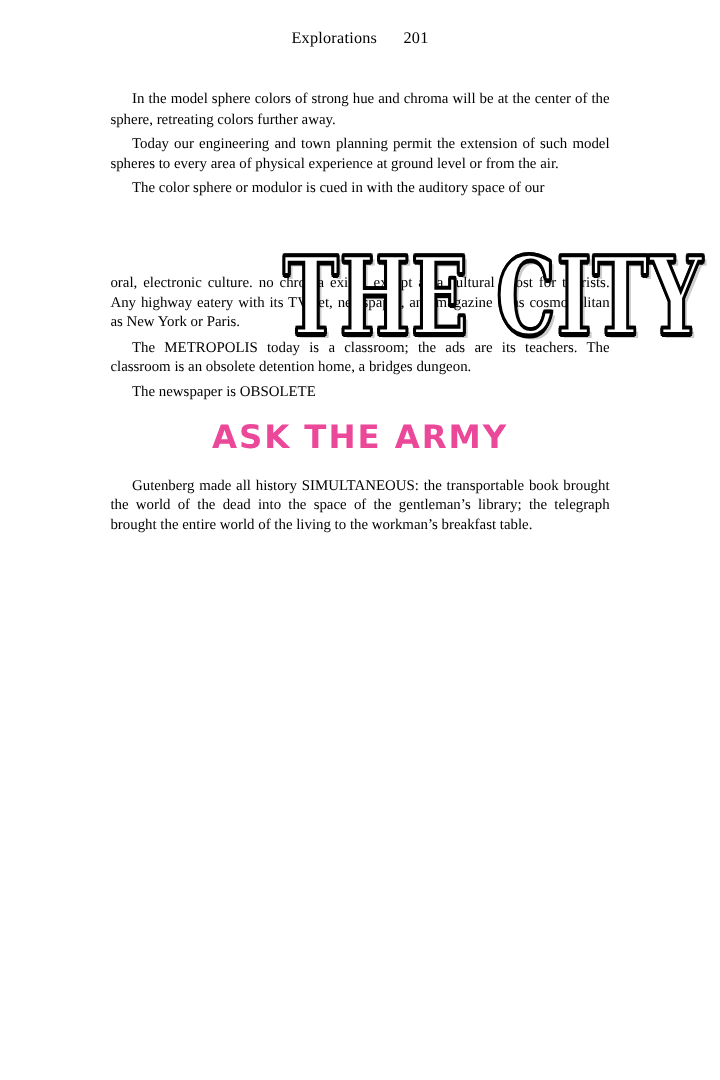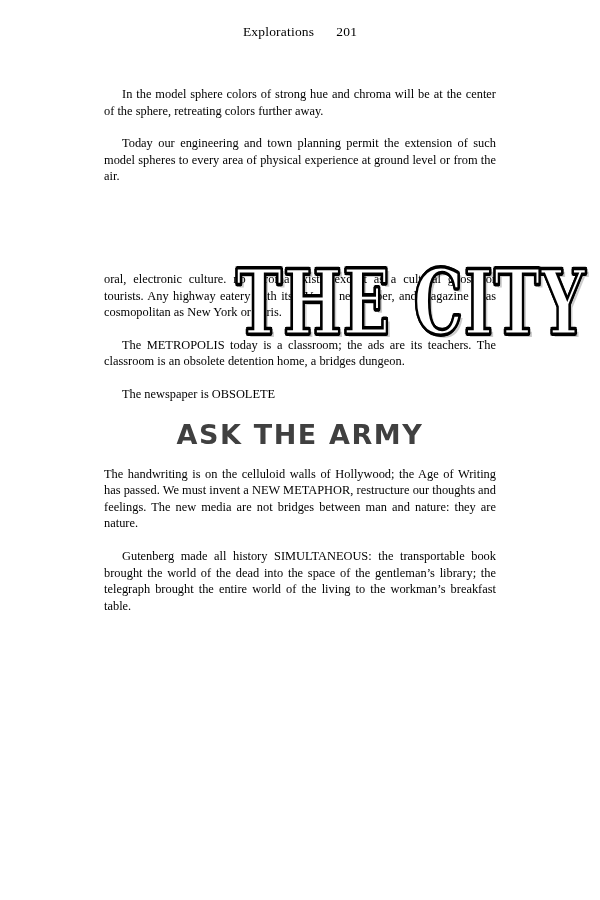--- a/index.html
+++ b/index.html
@@ -39,21 +39,21 @@
   .running-head .folio {
     margin-left: 22px;
   }
   .body-col {
     position: absolute;
     top: 70px;
     left: 88px;
     width: 424px;
   }
   p.para {
-    margin: 16px;
+    margin: 4px;
     font-size: 12.4px;
     line-height: 16.6px;
     text-align: justify;
     text-indent: 18px;
     hyphens: manual;
   }
   p.para.noindent {
     text-indent: 0;
   }
   .display-wrap {
@@ -82,50 +82,50 @@
     transform-origin: left top;
     pointer-events: none;
   }
   .ask-army {
     text-align: center;
     font-family: "DejaVu Sans", sans-serif;
     font-weight: 700;
     font-size: 27px;
     letter-spacing: 1.6px;
     margin: 14px 0 16px 0;
-    color: #404040;
+    color: #ec4899;
   }
   .spacer-city {
     height: 54px;
   }
 </style>
 </head>
 <body>
 
 <div class="page">
 
   <div class="running-head">
     <span class="title">Explorations</span><span class="folio">201</span>
   </div>
 
   <div class="body-col">
 
     <p class="para">In the model sphere colors of strong hue and chroma will be at the center of the sphere, retreating colors further away.</p>
     <p class="para">Today our engineering and town planning permit the extension of such model spheres to every area of physical experience at ground level or from the air.</p>
+    <p class="para">The color sphere or modulor is cued in with the auditory space of our</p>
 
     <div class="spacer-city"></div>
 
     <p class="para noindent">oral, electronic culture.                                                                                       no chroma exists, except as a cultural ghost for tourists. Any highway eatery with its TV set, newspaper, and magazine is as cosmopolitan as New York or Paris.</p>
 
     <div class="display-wrap">
       <div class="the-city">THE CITY</div>
     </div>
 
     <p class="para">The METROPOLIS today is a classroom; the ads are its teachers. The classroom is an obsolete detention home, a bridges dungeon.</p>
     <p class="para">The newspaper is OBSOLETE</p>
 
     <div class="ask-army">ASK THE ARMY</div>
 
-    <p class="para noindent">The handwriting is on the celluloid walls of Hollywood; the Age of Writing has passed. We must invent a NEW METAPHOR, restructure our thoughts and feelings. The new media are not bridges between man and nature: they are nature.</p>
     <p class="para">Gutenberg made all history SIMULTANEOUS: the transportable book brought the world of the dead into the space of the gentleman’s library; the telegraph brought the entire world of the living to the workman’s breakfast table.</p>
 
   </div>
 </div>
 
 </body></html>

